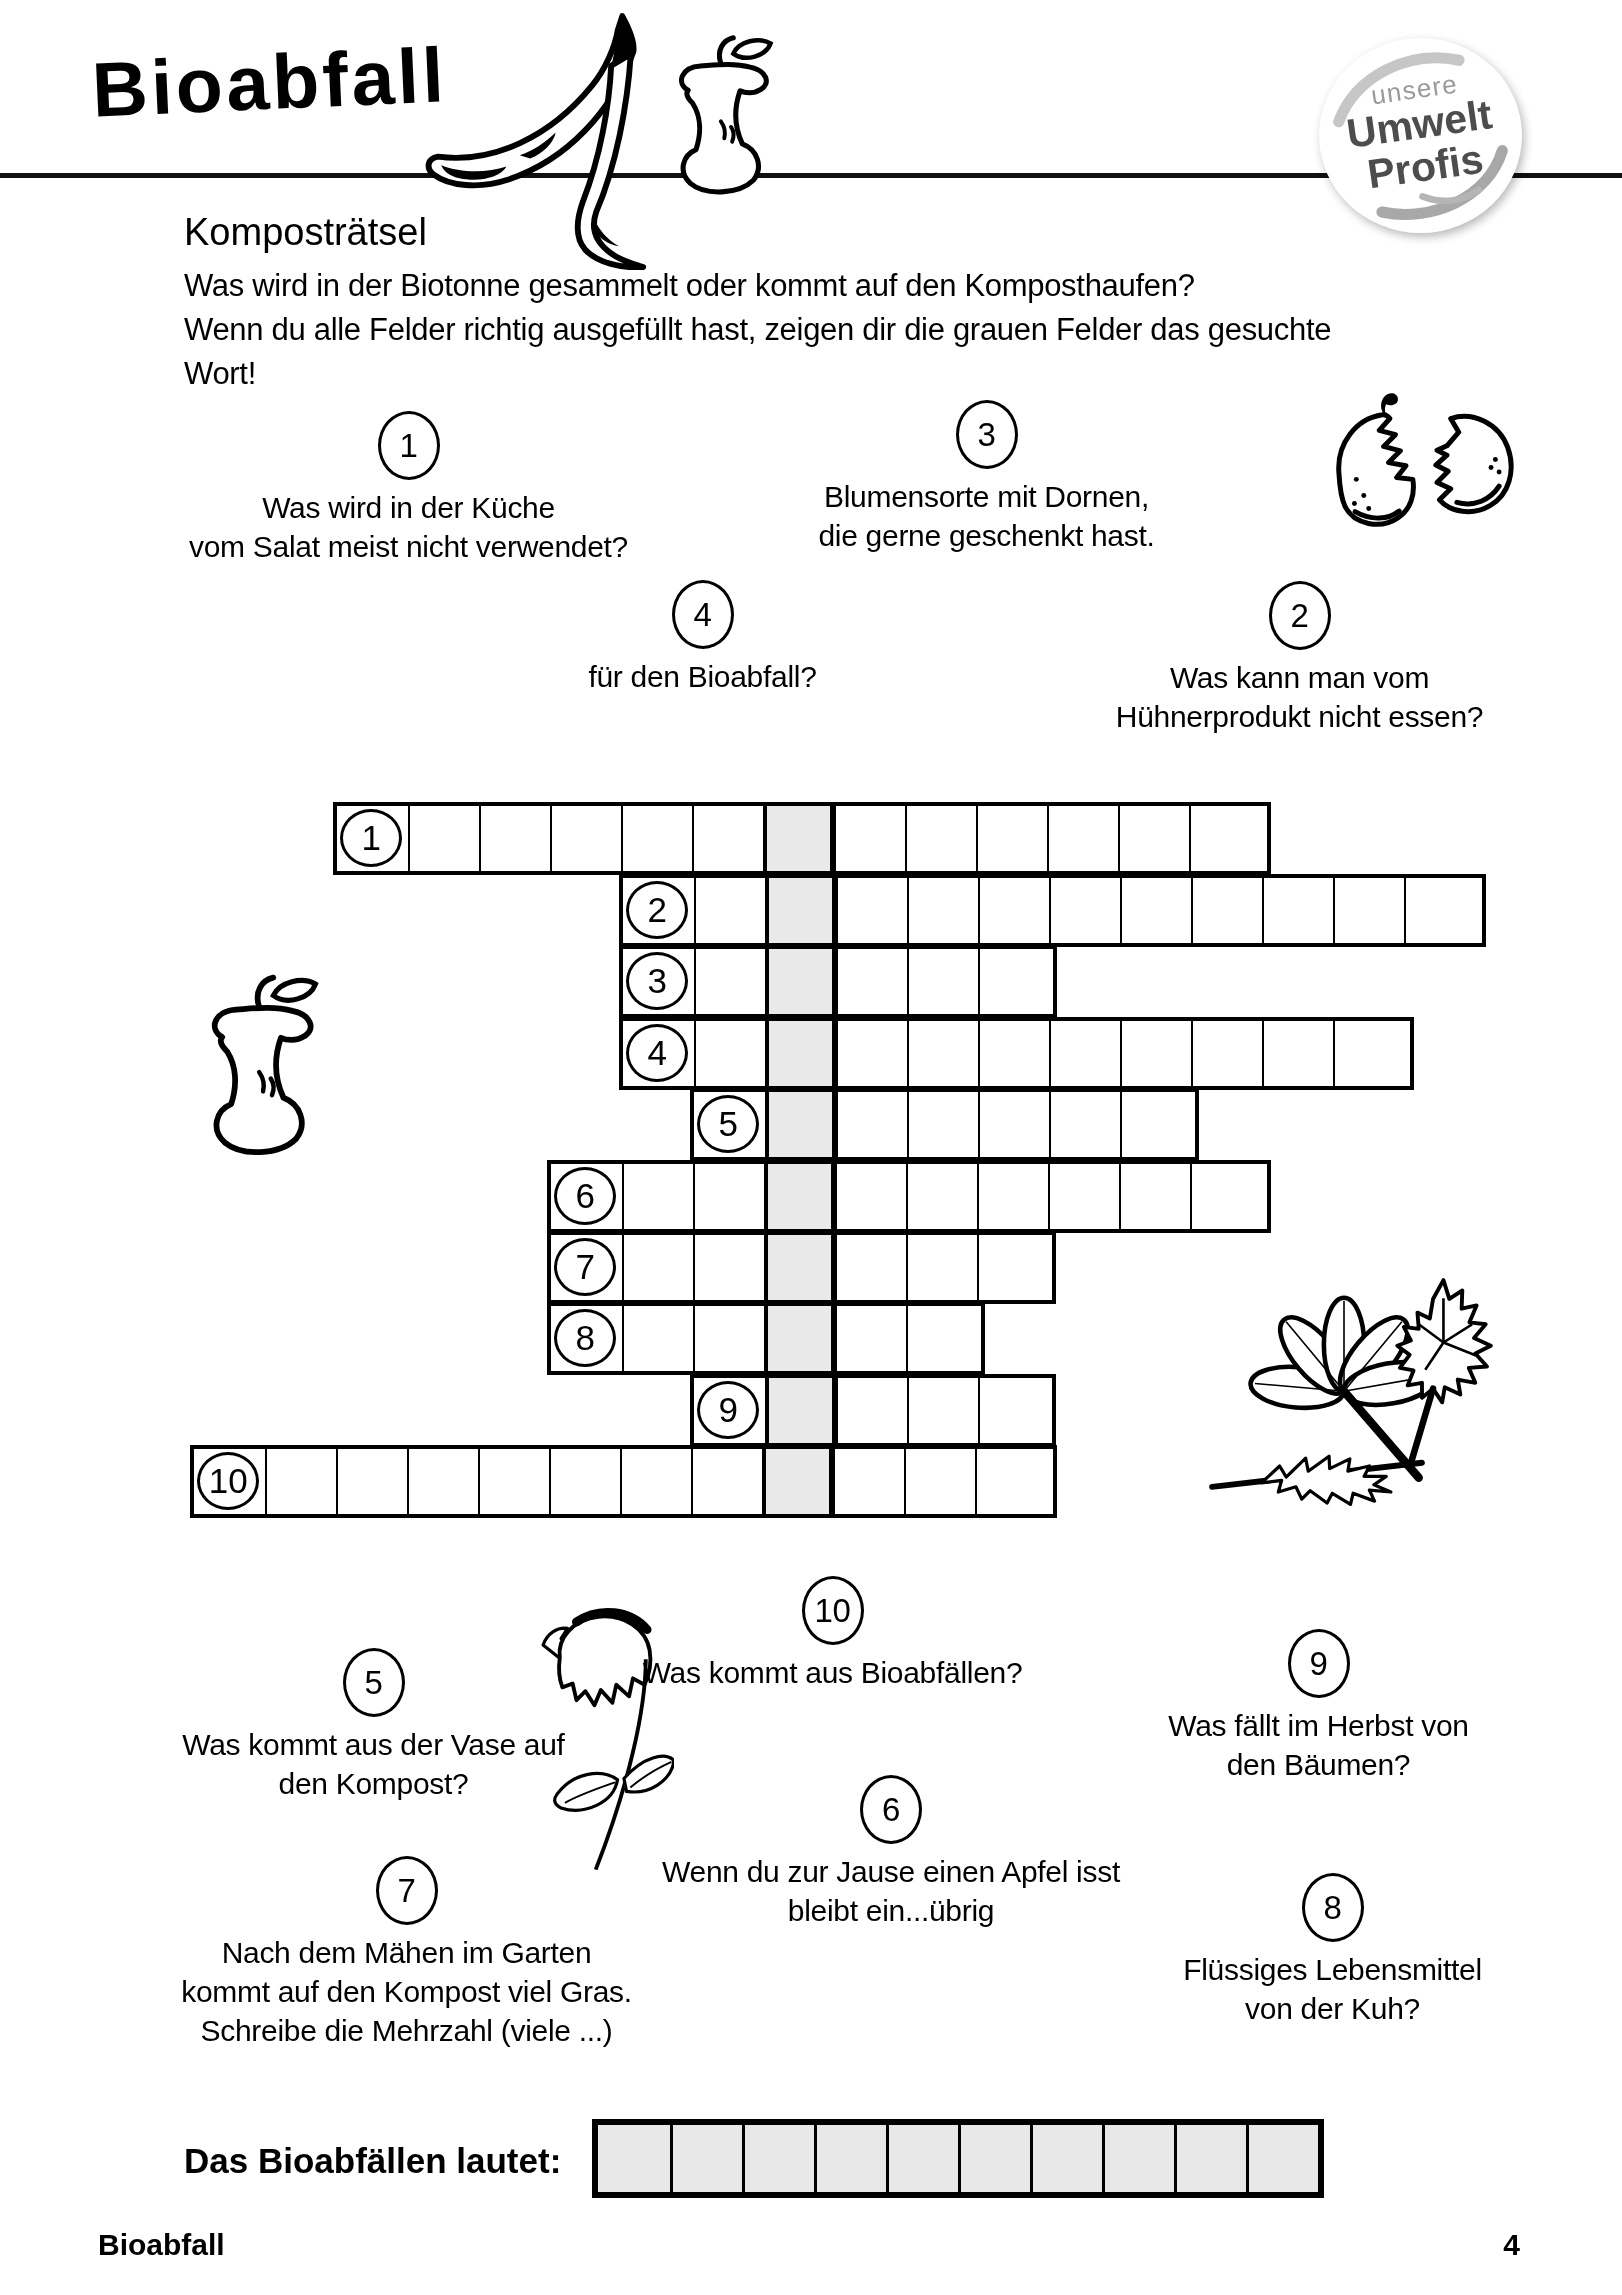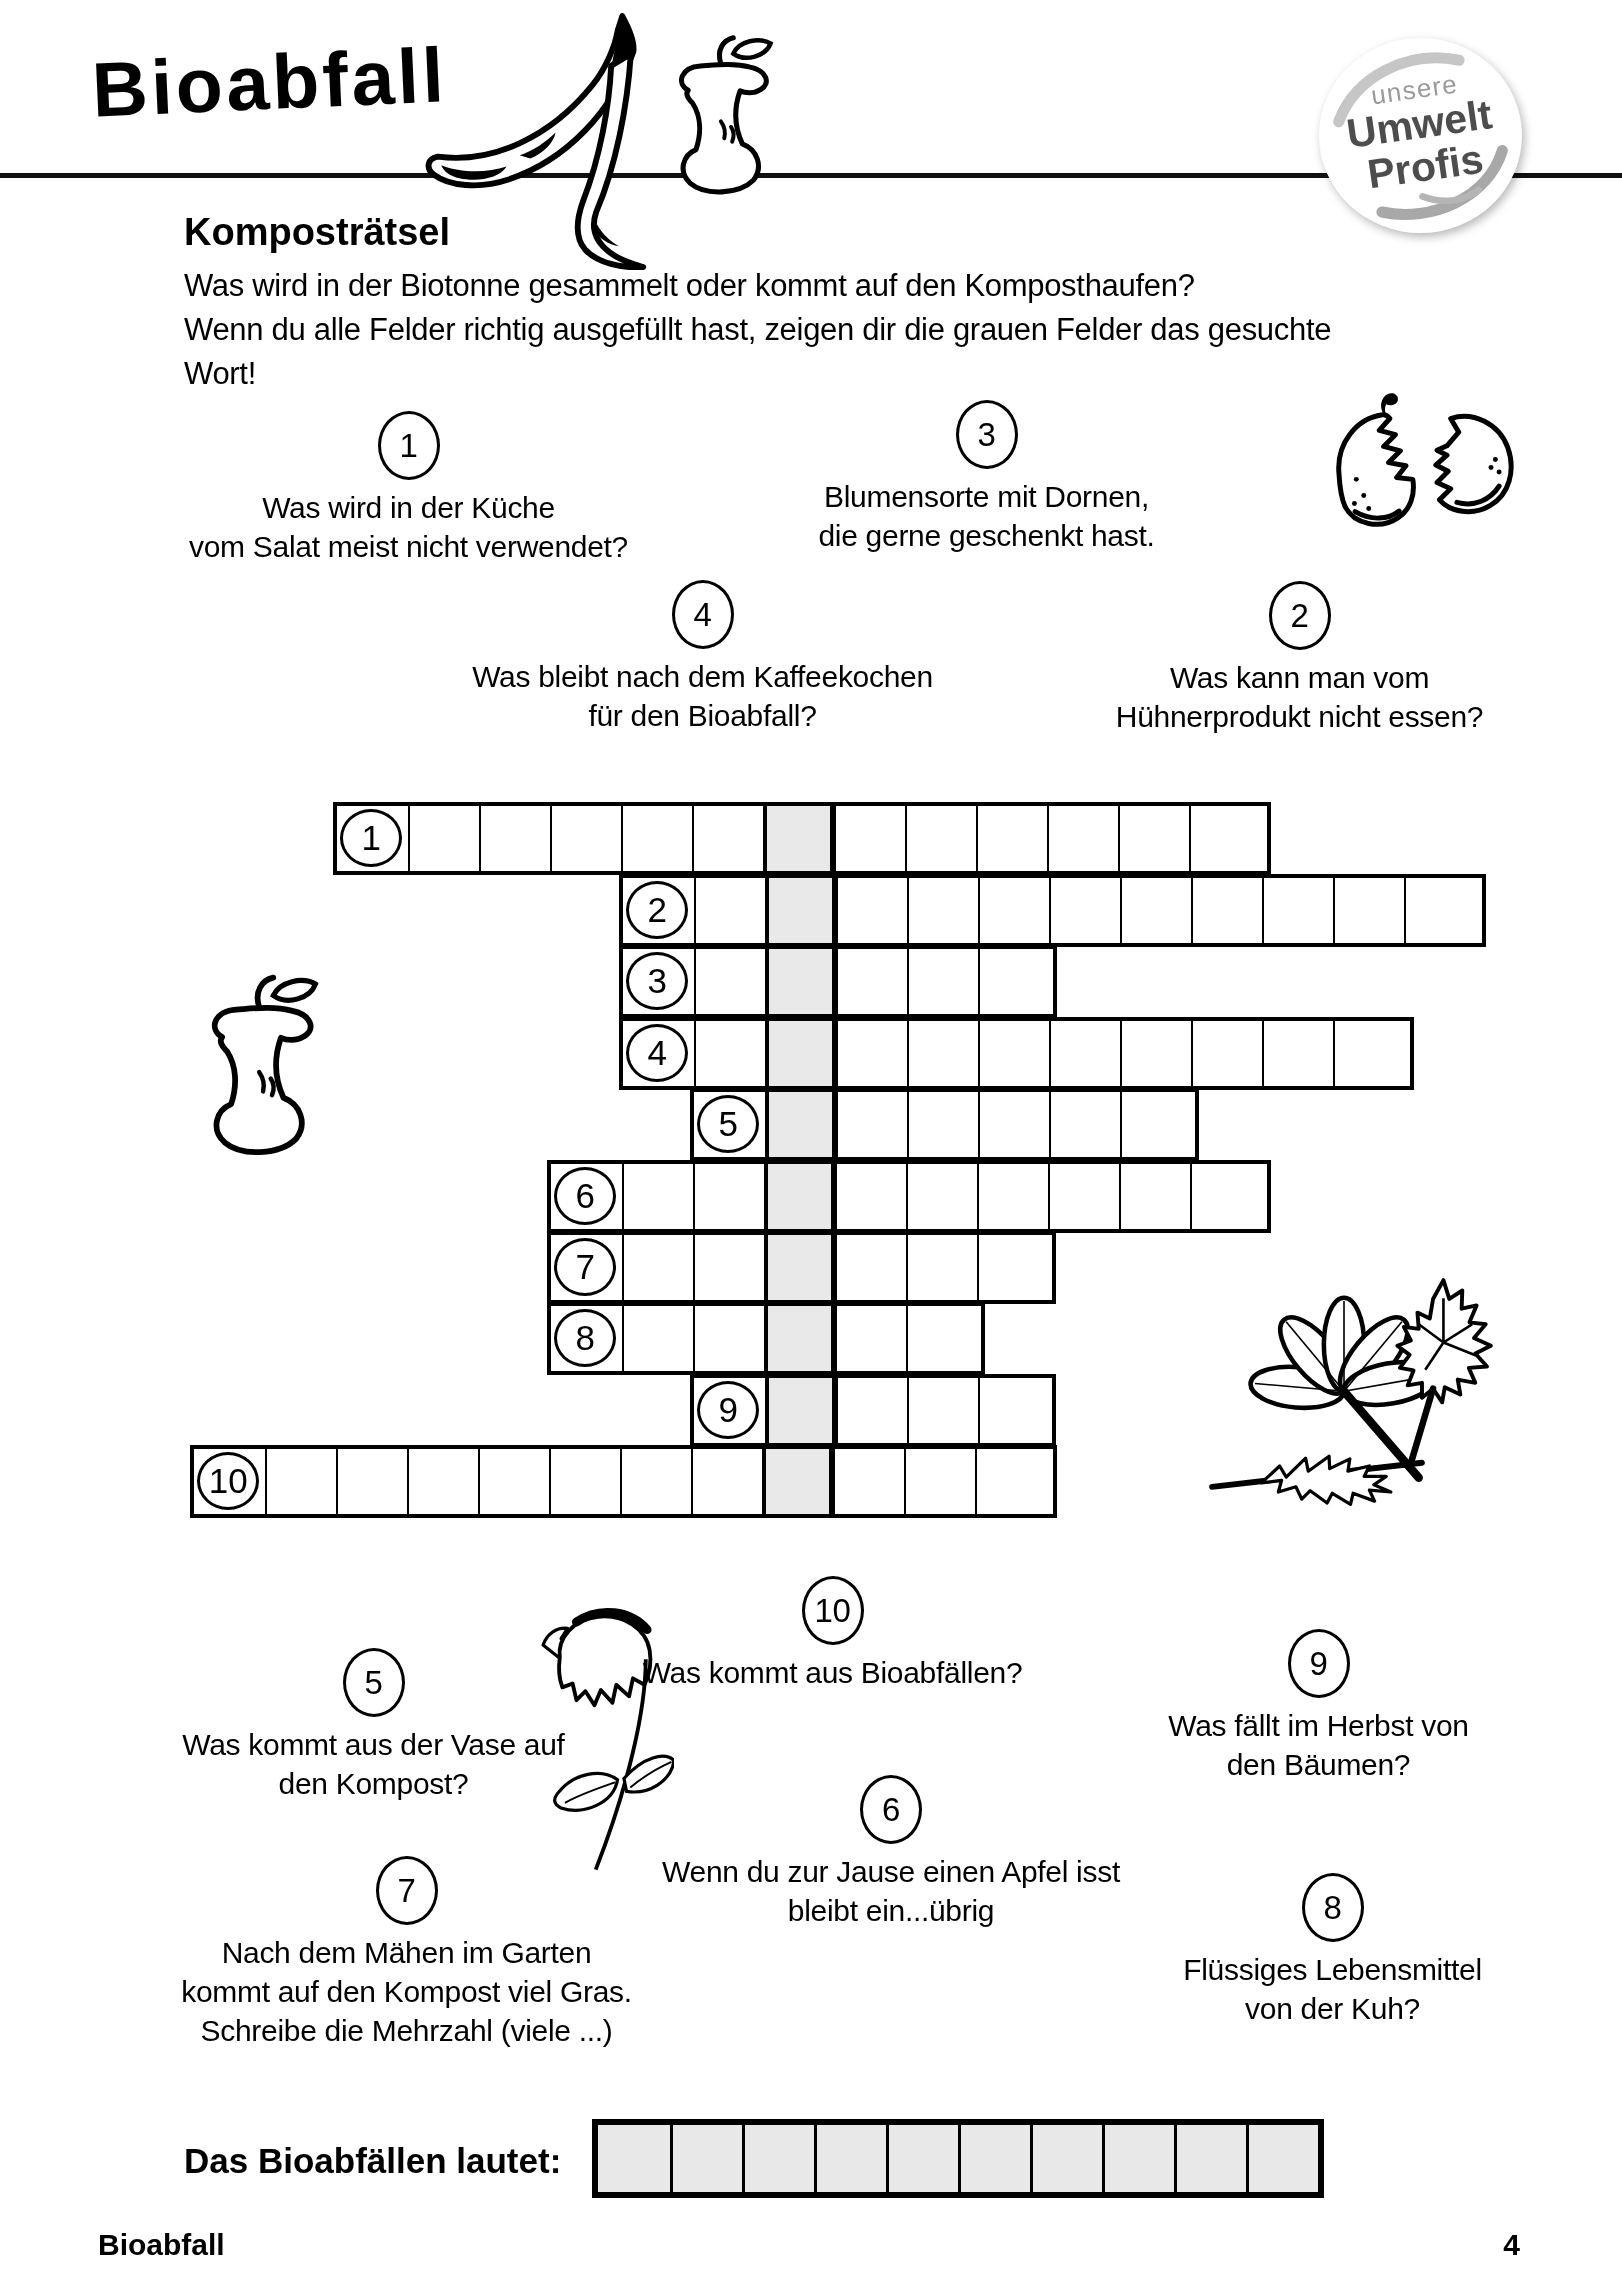--- a/index.html
+++ b/index.html
@@ -12,21 +12,21 @@
   .rule { position:absolute; left:0; top:173px; width:1623px; height:5.2px; background:#111; z-index:1; }
   .badge { position:absolute; left:1319px; top:38px; width:203px; height:195px; border-radius:50%;
            background:#fff; box-shadow:2.6px 3.9px 9.2px rgba(0,0,0,.28); z-index:4; }
   .badge svg { position:absolute; left:0; top:0; }
   .badge .txt { position:absolute; left:0; top:38px; width:100%; text-align:center;
                 transform:rotate(-8deg); line-height:1.04; }
   .badge .t1 { font-size:26px; color:#9a9a9a; letter-spacing:1.3px; }
   .badge .t2, .badge .t3 { font-size:41px; font-weight:bold; color:#4d4d4d; }
 
   
-  .title { position:absolute; left:184px; top:211px; font-size:38px; font-weight:bold; }
+  .title { position:absolute; left:184px; top:211px; font-size:38px; font-weight:normal; }
   .intro { position:absolute; left:184px; top:264px; font-size:31px; line-height:44px; letter-spacing:-0.3px; }
 
   
   .clue { position:absolute; text-align:center; z-index:3; letter-spacing:-0.3px; }
   .clue .circ { width:62px; height:69px; border:3.9px solid #000; border-radius:50%;
                 margin:0 auto 7.9px auto; display:flex; align-items:center; justify-content:center;
                 font-size:33px; background:#fff; }
   .clue .line { font-size:30px; line-height:39px; }
 
   
@@ -100,21 +100,20 @@
     <div class="line">Was wird in der Küche</div>
     <div class="line">vom Salat meist nicht verwendet?</div>
   </div>
   <div class="clue" style="left:725px; top:400px; width:523px;">
     <div class="circ">3</div>
     <div class="line">Blumensorte mit Dornen,</div>
     <div class="line">die gerne geschenkt hast.</div>
   </div>
   <div class="clue" style="left:441px; top:580px; width:523px;">
     <div class="circ">4</div>
-    <div class="line">Was bleibt nach dem Kaffeekochen</div>
     <div class="line">für den Bioabfall?</div>
   </div>
   <div class="clue" style="left:1038px; top:581px; width:523px;">
     <div class="circ">2</div>
     <div class="line">Was kann man vom</div>
     <div class="line">Hühnerprodukt nicht essen?</div>
   </div>
 
   <svg class="art" style="left:1317px; top:385px;" width="209" height="149" viewBox="0 0 330 240">
     <path d="M104,20 C112,10 126,12 127,22 C128,31 116,35 108,31 C104,40 107,48 112,54 C100,46 96,32 104,20 Z" fill="#000"></path>

